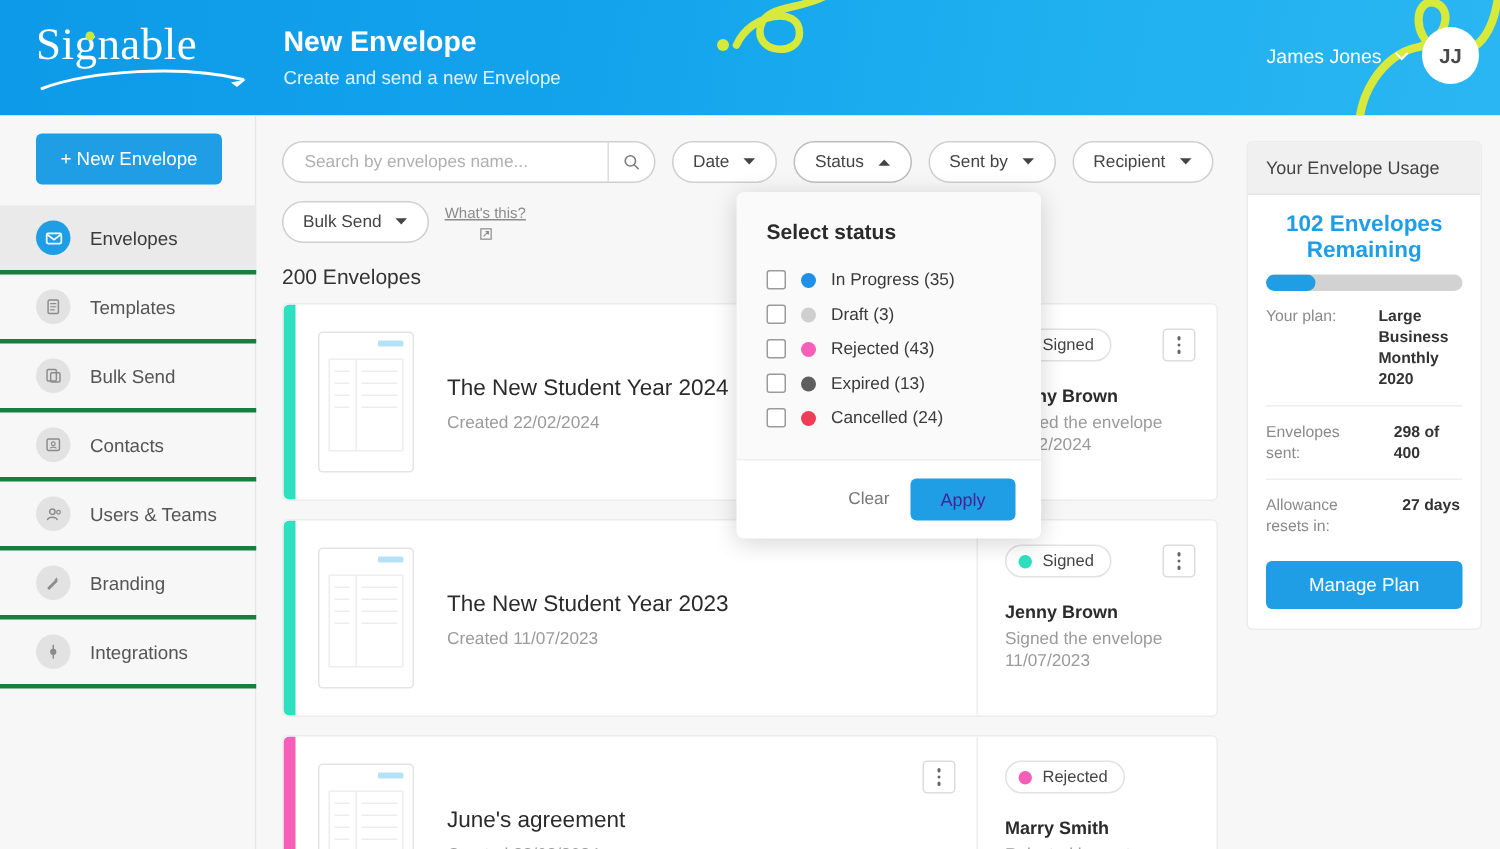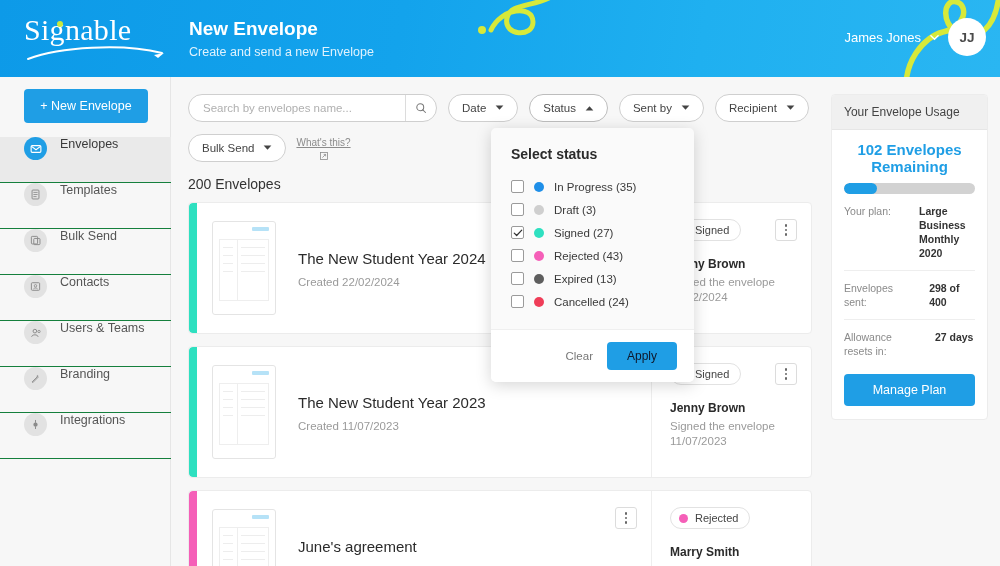--- a/index.html
+++ b/index.html
@@ -60,23 +60,23 @@
     background: #f7f7f7; border-right: 1px solid #e6e6e6;
   }
   .new-env-btn {
     position: absolute; left: 24px; top: 12px; width: 124px; height: 34px;
     background: #1f9ee5; color: #fff; border: none; border-radius: 4px;
     font-size: 12.5px; font-family: "Liberation Sans", sans-serif;
     cursor: pointer;
   }
   .nav { position: absolute; top: 60px; left: 0; width: 171px; }
   .nav-item {
-    display: flex; gap: 13px;
+    display: flex; align-items: center; gap: 13px;
     height: 46px; padding-left: 24px;
-    border-bottom: 1px solid #15803d;
+    border-bottom: 3px solid #15803d;
     font-size: 12.5px; color: #555555; cursor: pointer;
     background: transparent;
   }
   .nav-item.active { background: #eaeaea; color: #3a3a3a; }
   .nav-icon {
     width: 23px; height: 23px; border-radius: 50%;
     background: #e2e2e2; display: flex; align-items: center;
     justify-content: center; flex: 0 0 auto;
   }
   .nav-item.active .nav-icon { background: #1f9ee5; }
@@ -238,21 +238,21 @@
   .dd-foot {
     background: #fff; border-top: 1px solid #efefef;
     display: flex; align-items: center; justify-content: flex-end;
     gap: 14px; padding: 12px 17px;
   }
   .clear-btn {
     background: none; border: none; font-size: 11.5px; color: #777;
     cursor: pointer; font-family: "Liberation Sans", sans-serif;
   }
   .apply-btn {
-    background: #1f9ee5; color: #0f172a; border: none; border-radius: 4px;
+    background: #1f9ee5; color: #4c1d95; border: none; border-radius: 4px;
     padding: 7px 20px; font-size: 12px; cursor: pointer;
     font-family: "Liberation Sans", sans-serif;
   }
   .caret-svg { display: block; }
 </style>
 </head>
 <body>
 
 <div class="app">
 
@@ -585,29 +585,20 @@
         <span class="dd-dot" style="background:#1f8fe8"></span>
         <span class="dd-label">In Progress (35)</span>
       </div>
 
       <div class="dd-item">
         <span class="cb"></span>
         <span class="dd-dot" style="background:#cfcfcf"></span>
         <span class="dd-label">Draft (3)</span>
       </div>
 
-      <div class="dd-item">
-        <span class="cb">
-          <svg width="10" height="10" viewBox="0 0 12 12">
-            <path d="M1.5 6.2 L4.4 9 L10.5 2.6" stroke="#333" stroke-width="1.5" fill="none" stroke-linecap="round" stroke-linejoin="round"></path>
-          </svg>
-        </span>
-        <span class="dd-dot" style="background:#2ee0c0"></span>
-        <span class="dd-label">Signed (27)</span>
-      </div>
 
       <div class="dd-item">
         <span class="cb"></span>
         <span class="dd-dot" style="background:#f55fb8"></span>
         <span class="dd-label">Rejected (43)</span>
       </div>
 
 
       <div class="dd-item">
         <span class="cb"></span>

